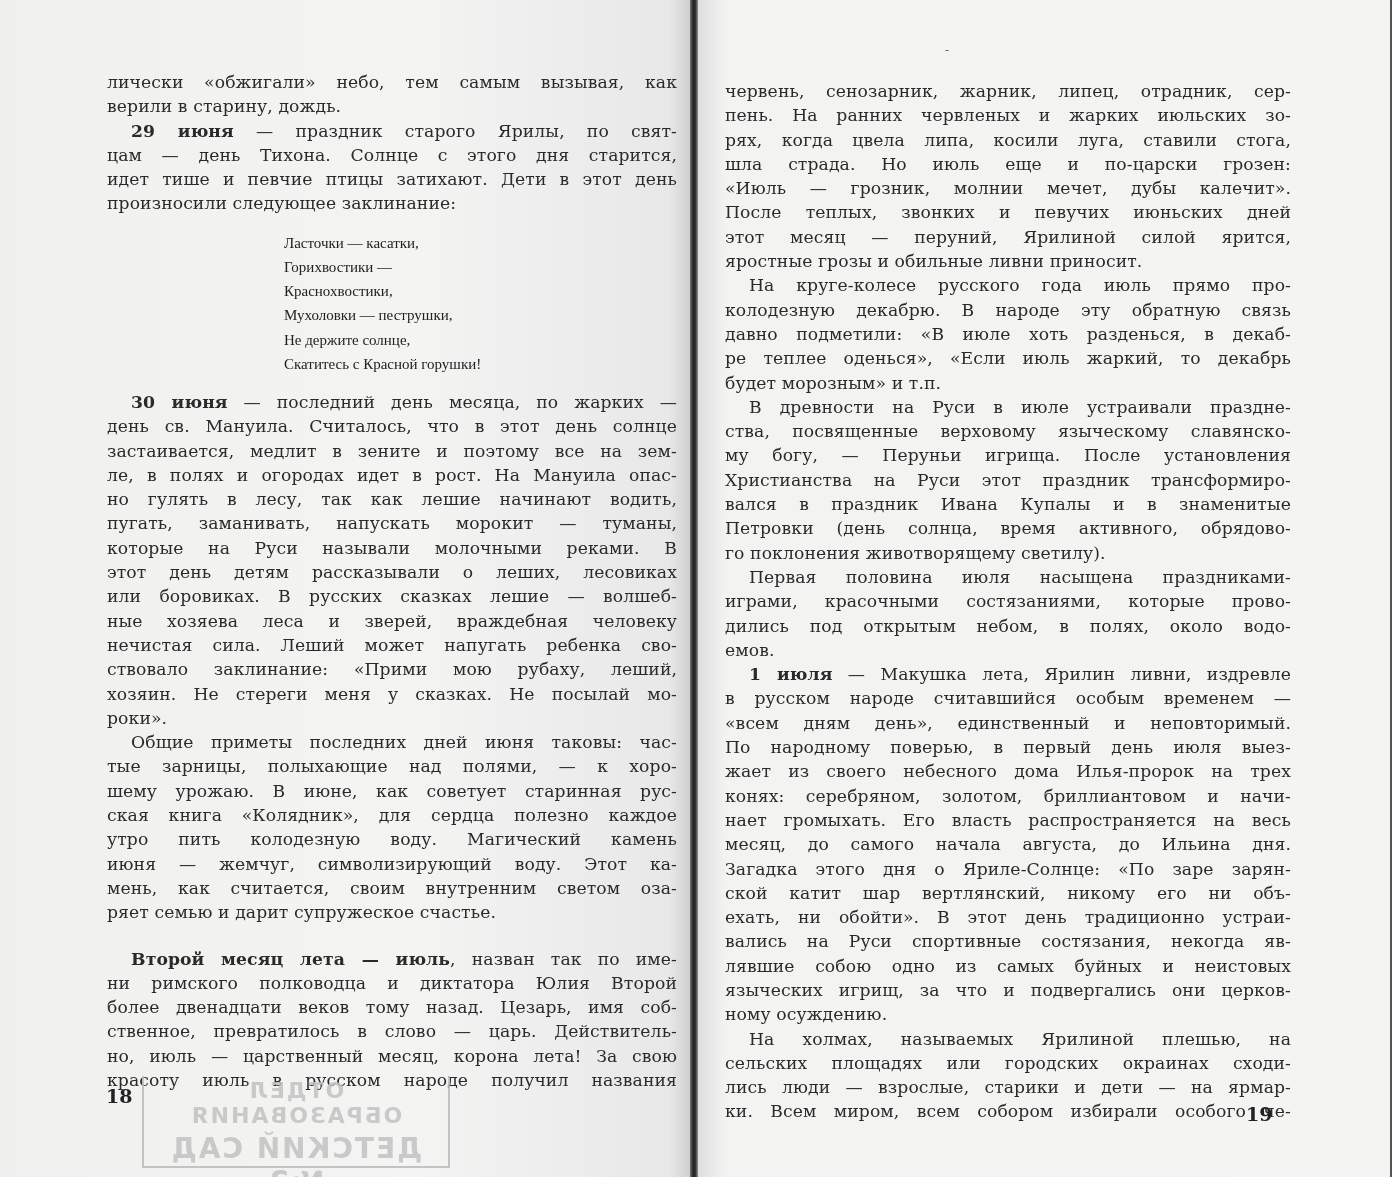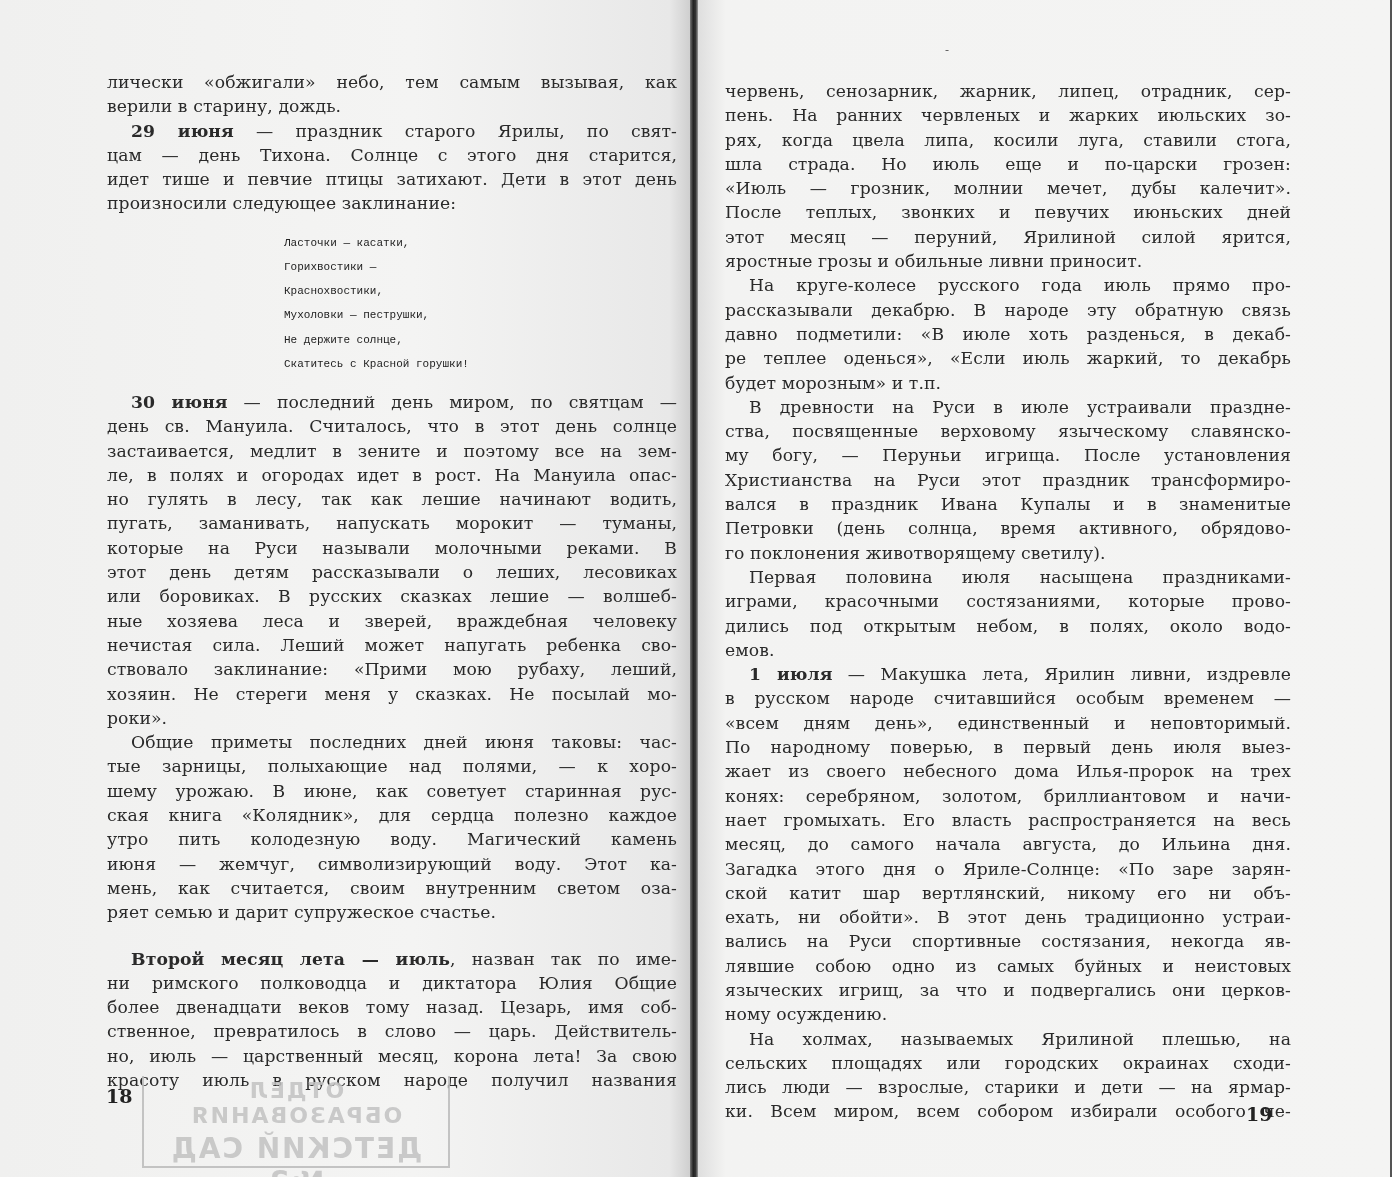--- a/index.html
+++ b/index.html
@@ -20,22 +20,22 @@
       background: #555;
     }
     .text { position: absolute; font-size: 17.2px; line-height: 24.3px; text-align: justify; }
     .left-text { left: 107px; top: 70px; width: 570px; }
     .right-text { left: 27px; top: 79px; width: 566px; }
     .line { display: block; white-space: nowrap; text-align: justify; text-align-last: justify; letter-spacing: 0.1px; }
     .line.last { text-align-last: left; }
     .indent { padding-left: 24px; }
     .b { font-weight: bold; }
     .poem {
-      font-family: Liberation Mono, monospace;
-      font-size: 11px; line-height: 24.2px;
+      font-family: Liberation Serif, serif;
+      font-size: 15px; line-height: 24.2px;
       padding-left: 177px; margin: 15px 0 14px 0;
       color: #222;
     }
     .poem span { display: block; white-space: nowrap; }
     .gap { height: 22px; }
     .page-num { position: absolute; font-weight: bold; font-size: 19px; color: #222; }
     .pn-left { left: 106px; top: 1085px; }
     .pn-right { left: 548px; top: 1103px; }
     .stamp {
       position: absolute; left: 142px; top: 1076px; width: 308px; height: 92px;
@@ -64,21 +64,21 @@
 
       <div class="poem">
         <span>Ласточки — касатки,</span>
         <span>Горихвостики —</span>
         <span>Краснохвостики,</span>
         <span>Мухоловки — пеструшки,</span>
         <span>Не держите солнце,</span>
         <span>Скатитесь с Красной горушки!</span>
       </div>
 
-      <span class="line indent"><b class="b">30 июня</b><span> — последний день миром, по святцам —</span></span>
+      <span class="line indent"><b class="b">30 июня</b><span> — последний день месяца, по жарких —</span></span>
       <span class="line">день св. Мануила. Считалось, что в этот день солнце</span>
       <span class="line">застаивается, медлит в зените и поэтому все на зем-</span>
       <span class="line">ле, в полях и огородах идет в рост. На Мануила опас-</span>
       <span class="line">но гулять в лесу, так как лешие начинают водить,</span>
       <span class="line">пугать, заманивать, напускать морокит — туманы,</span>
       <span class="line">которые на Руси называли молочными реками. В</span>
       <span class="line">этот день детям рассказывали о леших, лесовиках</span>
       <span class="line">или боровиках. В русских сказках лешие — волшеб-</span>
       <span class="line">ные хозяева леса и зверей, враждебная человеку</span>
       <span class="line">нечистая сила. Леший может напугать ребенка сво-</span>
@@ -91,21 +91,21 @@
       <span class="line">шему урожаю. В июне, как советует старинная рус-</span>
       <span class="line">ская книга «Колядник», для сердца полезно каждое</span>
       <span class="line">утро пить колодезную воду. Магический камень</span>
       <span class="line">июня — жемчуг, символизирующий воду. Этот ка-</span>
       <span class="line">мень, как считается, своим внутренним светом оза-</span>
       <span class="line last">ряет семью и дарит супружеское счастье.</span>
 
       <div class="gap"></div>
 
       <span class="line indent"><b class="b">Второй месяц лета — июль</b><span>, назван так по име-</span></span>
-      <span class="line">ни римского полководца и диктатора Юлия Общие</span>
+      <span class="line">ни римского полководца и диктатора Юлия Второй</span>
       <span class="line">более двенадцати веков тому назад. Цезарь, имя соб-</span>
       <span class="line">ственное, превратилось в слово — царь. Действитель-</span>
       <span class="line">но, июль — царственный месяц, корона лета! За свою</span>
       <span class="line">красоту июль в русском народе получил названия</span>
     </div>
 
     <div class="page-num pn-left">18</div>
 
     <div class="stamp">
       <span class="s1">ОТДЕЛ ОБРАЗОВАНИЯ</span>
@@ -121,21 +121,21 @@
       <span class="line">червень, сенозарник, жарник, липец, отрадник, сер-</span>
       <span class="line">пень. На ранних червленых и жарких июльских зо-</span>
       <span class="line">рях, когда цвела липа, косили луга, ставили стога,</span>
       <span class="line">шла страда. Но июль еще и по-царски грозен:</span>
       <span class="line">«Июль — грозник, молнии мечет, дубы калечит».</span>
       <span class="line">После теплых, звонких и певучих июньских дней</span>
       <span class="line">этот месяц — перуний, Ярилиной силой ярится,</span>
       <span class="line last">яростные грозы и обильные ливни приносит.</span>
 
       <span class="line indent">На круге-колесе русского года июль прямо про-</span>
-      <span class="line">рассказывали декабрю. В народе эту обратную связь</span>
+      <span class="line">колодезную декабрю. В народе эту обратную связь</span>
       <span class="line">давно подметили: «В июле хоть разденься, в декаб-</span>
       <span class="line">ре теплее оденься», «Если июль жаркий, то декабрь</span>
       <span class="line last">будет морозным» и т.п.</span>
 
       <span class="line indent">В древности на Руси в июле устраивали праздне-</span>
       <span class="line">ства, посвященные верховому языческому славянско-</span>
       <span class="line">му богу, — Перуньи игрища. После установления</span>
       <span class="line">Христианства на Руси этот праздник трансформиро-</span>
       <span class="line">вался в праздник Ивана Купалы и в знаменитые</span>
       <span class="line">Петровки (день солнца, время активного, обрядово-</span>

